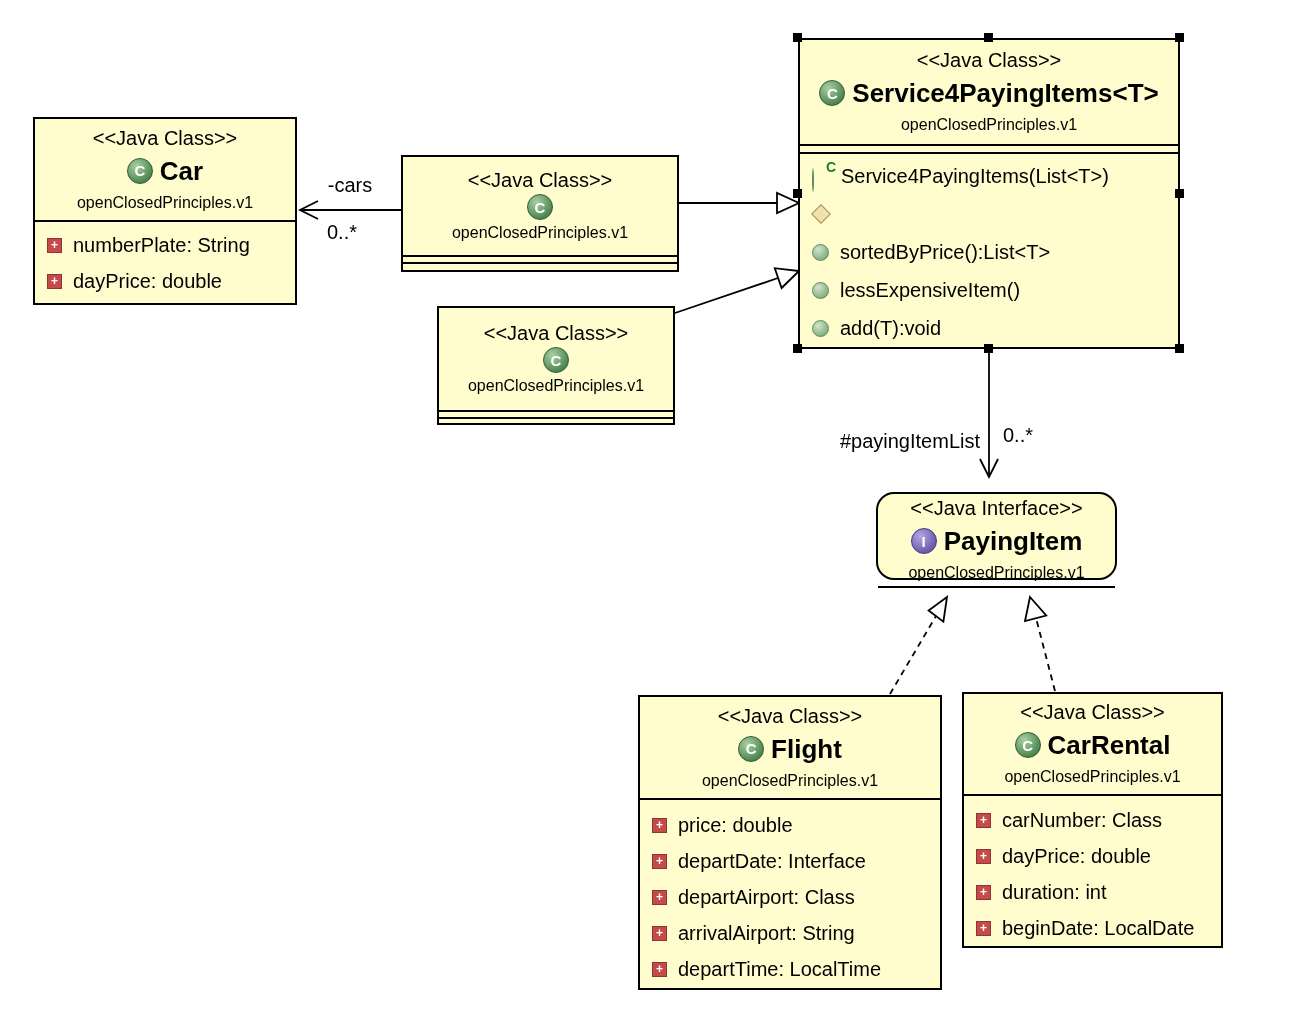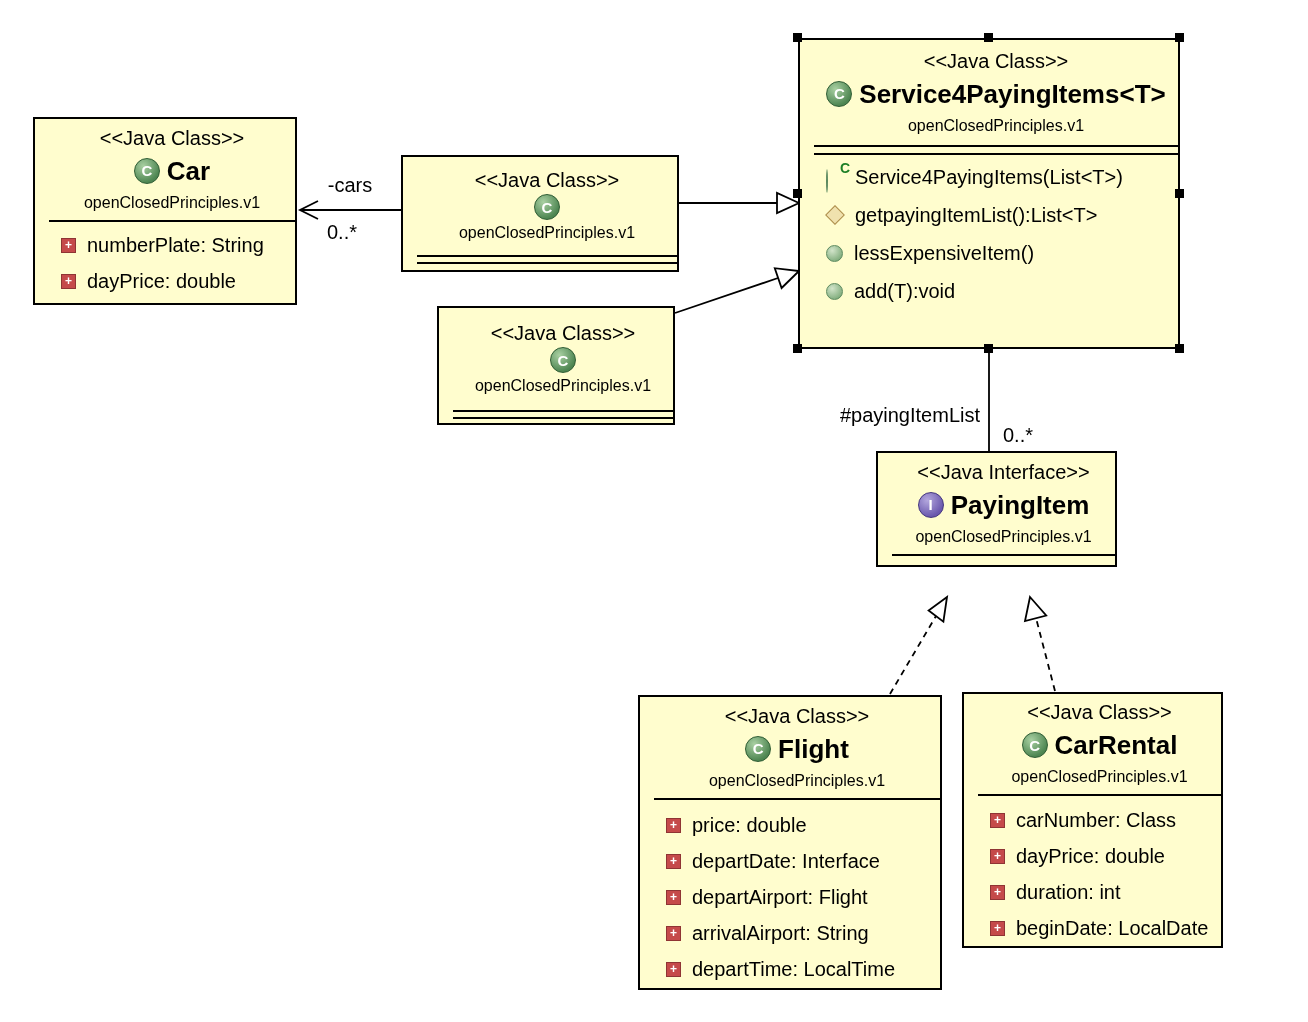--- a/index.html
+++ b/index.html
@@ -3,21 +3,21 @@
 <meta charset="utf-8">
 <style>
   html,body{margin:0;padding:0;background:#fff;}
   #canvas{
     position:relative;width:1308px;height:1022px;background:#fff;overflow:hidden;
     font-family:"Liberation Sans", sans-serif;color:#000;
   }
   #edges{position:absolute;left:0;top:0;z-index:1;}
   .uml-box{
     position:absolute;z-index:2;background:#FFFDCE;border:2px solid #000;
-    box-sizing:border-box;display:flex;flex-direction:column;padding-left:14px;
+    box-sizing:border-box;display:flex;flex-direction:column;
   }
   .box-header{display:flex;flex-direction:column;align-items:center;justify-content:center;box-sizing:border-box;}
   .stereotype{font-size:20px;line-height:28px;}
   .name-row{display:flex;align-items:center;gap:7px;font-size:26px;font-weight:bold;line-height:38px;}
   .package{font-size:16px;line-height:26px;}
   .compartment{border-top:2px solid #000;box-sizing:border-box;}
   .members{display:flex;flex-direction:column;}
   .member-row{display:flex;align-items:center;gap:11px;padding-left:12px;height:36px;font-size:20px;white-space:nowrap;}
   .svc .member-row{height:38px;}
   .grow{flex:1 1 auto;}
@@ -67,21 +67,21 @@
       <polygon points="947,597 943.4,621.6 928.6,610.4" fill="#ffffff"></polygon>
     </g>
     <g stroke="#000" stroke-width="1.8">
       <line x1="1055" y1="691" x2="1036" y2="618" stroke-dasharray="6 5" fill="none"></line>
       <polygon points="1030,597 1046.2,615.5 1025,621.1" fill="#ffffff"></polygon>
     </g>
   </svg>
 
   <div class="edge-label" style="left:318px;top:172px;width:64px;text-align:center;">-cars</div>
   <div class="edge-label" style="left:318px;top:219px;width:48px;text-align:center;">0..*</div>
-  <div class="edge-label" style="left:795px;top:402px;width:185px;text-align:right;">#payingItemList</div>
+  <div class="edge-label" style="left:795px;top:428px;width:185px;text-align:right;">#payingItemList</div>
   <div class="edge-label" style="left:1003px;top:422px;width:42px;">0..*</div>
 
   <div class="uml-box" style="left:33px;top:117px;width:264px;height:188px;">
     <div class="box-header" style="height:101px;">
       <div class="stereotype">&lt;&lt;Java Class&gt;&gt;</div>
       <div class="name-row">
         <span class="big-icon class-icon">C</span>
         <span>Car</span>
       </div>
       <div class="package">openClosedPrinciples.v1</div>
@@ -135,21 +135,24 @@
     <div class="compartment members grow" style="padding-top:3px;">
       <div class="member-row">
         <span class="ctor-wrap">
           <span class="sphere"></span>
           <span class="ctor-sup">C</span>
         </span>
         <span>Service4PayingItems(List&lt;T&gt;)</span>
       </div>
       <div class="member-row">
         <span class="diamond"></span>
-        <span>getpayingItemList():List&lt;T&gt;</span>
+      </div>
+      <div class="member-row">
+        <span class="sphere"></span>
+        <span>sortedByPrice():List&lt;T&gt;</span>
       </div>
       <div class="member-row">
         <span class="sphere"></span>
         <span>lessExpensiveItem()</span>
       </div>
       <div class="member-row">
         <span class="sphere"></span>
         <span>add(T):void</span>
       </div>
     </div>
@@ -157,21 +160,21 @@
 
   <div class="handle" style="left:793px;top:33px;"></div>
   <div class="handle" style="left:984px;top:33px;"></div>
   <div class="handle" style="left:1175px;top:33px;"></div>
   <div class="handle" style="left:793px;top:189px;"></div>
   <div class="handle" style="left:1175px;top:189px;"></div>
   <div class="handle" style="left:793px;top:344px;"></div>
   <div class="handle" style="left:984px;top:344px;"></div>
   <div class="handle" style="left:1175px;top:344px;"></div>
 
-  <div class="uml-box" style="left:876px;top:451px;width:241px;height:116px;">
+  <div class="uml-box" style="left:876px;top:492px;width:241px;height:88px;border-radius:18px;">
     <div class="box-header" style="height:101px;">
       <div class="stereotype">&lt;&lt;Java Interface&gt;&gt;</div>
       <div class="name-row">
         <span class="big-icon interface-icon">I</span>
         <span>PayingItem</span>
       </div>
       <div class="package">openClosedPrinciples.v1</div>
     </div>
     <div class="compartment grow"></div>
   </div>
@@ -189,21 +192,21 @@
       <div class="member-row">
         <span class="field-icon">+</span>
         <span>price: double</span>
       </div>
       <div class="member-row">
         <span class="field-icon">+</span>
         <span>departDate: Interface</span>
       </div>
       <div class="member-row">
         <span class="field-icon">+</span>
-        <span>departAirport: Flight</span>
+        <span>departAirport: Class</span>
       </div>
       <div class="member-row">
         <span class="field-icon">+</span>
         <span>arrivalAirport: String</span>
       </div>
       <div class="member-row">
         <span class="field-icon">+</span>
         <span>departTime: LocalTime</span>
       </div>
     </div>

